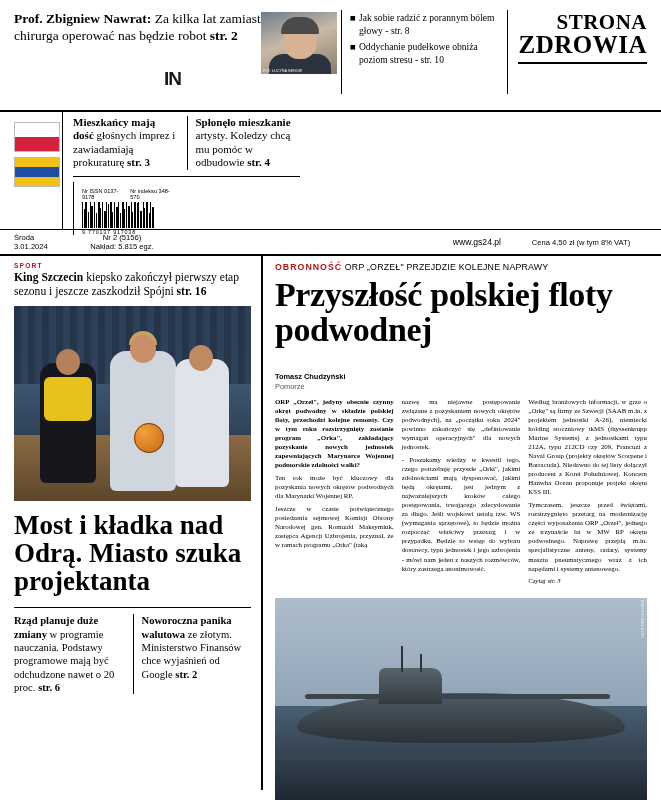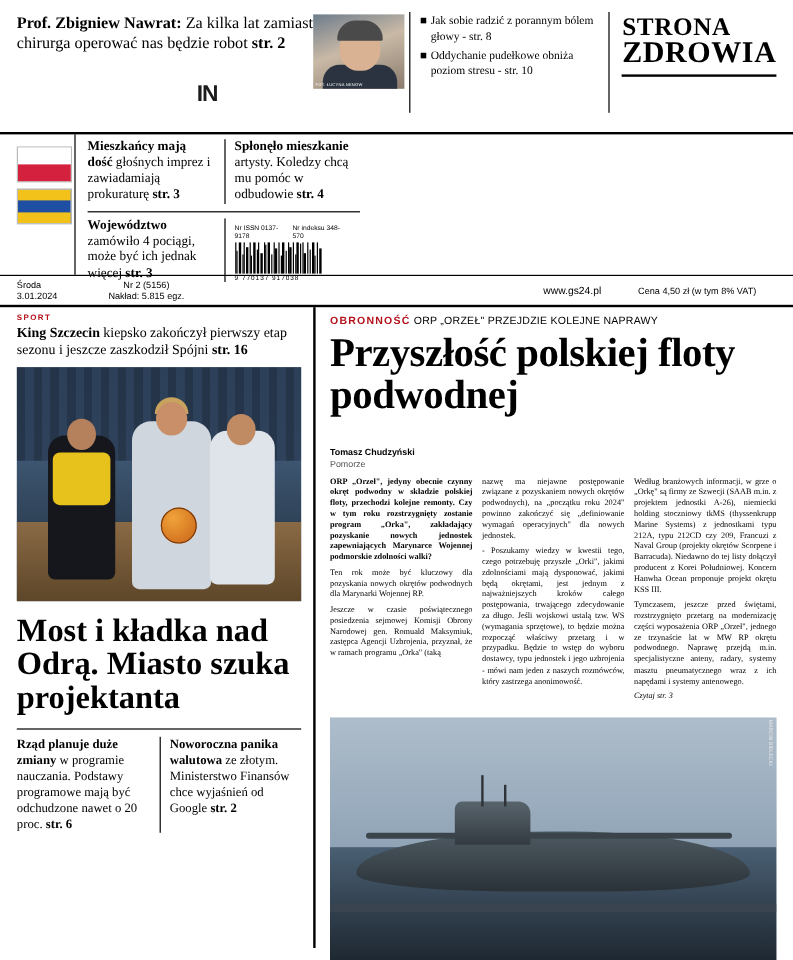--- a/index.html
+++ b/index.html
@@ -71,20 +71,21 @@
     font-family: "Liberation Serif", serif;
     font-size: 9.6px;
     line-height: 1.34;
   }
   .topstrip-mid .row { display: flex; margin-bottom: 3px; }
   .topstrip-mid .bullet { width: 9px; flex: none; }
   .topstrip-right {
     flex: 1;
     border-left: 1px solid #000;
     padding-left: 10px;
+    text-align: right;
   }
   .strona { font-family: "Liberation Serif", serif; font-weight: bold; font-size: 21px; letter-spacing: .5px; }
   .zdrowia { font-family: "Liberation Serif", serif; font-weight: bold; font-size: 25px; letter-spacing: .5px; margin-top: -4px; }
   .zdr-rule { border-top: 2px solid #000; margin-top: 3px; width: 100%; }
 
   
   .masthead {
     position: relative;
     height: 118px;
     display: flex;
@@ -318,23 +319,20 @@
       <div class="mr-block">
         <div class="mr-col">
           <div class="mr-item"><strong>Mieszkańcy mają dość</strong><span> głośnych imprez i zawiadamiają prokuraturę </span><strong>str. 3</strong></div>
         </div>
         <div class="mr-col b">
           <div class="mr-item"><strong>Spłonęło mieszkanie</strong><span> artysty. Koledzy chcą mu pomóc w odbudowie </span><strong>str. 4</strong></div>
         </div>
       </div>
       <div class="mr-divider"></div>
       <div class="mr-block">
-        <div class="mr-col">
-          <div class="mr-item"><strong>Województwo</strong><span> zamówiło 4 pociągi, może być ich jednak więcej </span><strong>str. 3</strong></div>
-        </div>
         <div class="mr-col b">
           <div class="issn-row">
             <span>Nr ISSN 0137-9178</span>
             <span>Nr indeksu 348-570</span>
           </div>
           <div class="barcode">
             <i style="height:100%"></i>
               <i style="height:70%"></i>
               <i style="height:100%;width:2px"></i>
               <i style="height:60%"></i>

